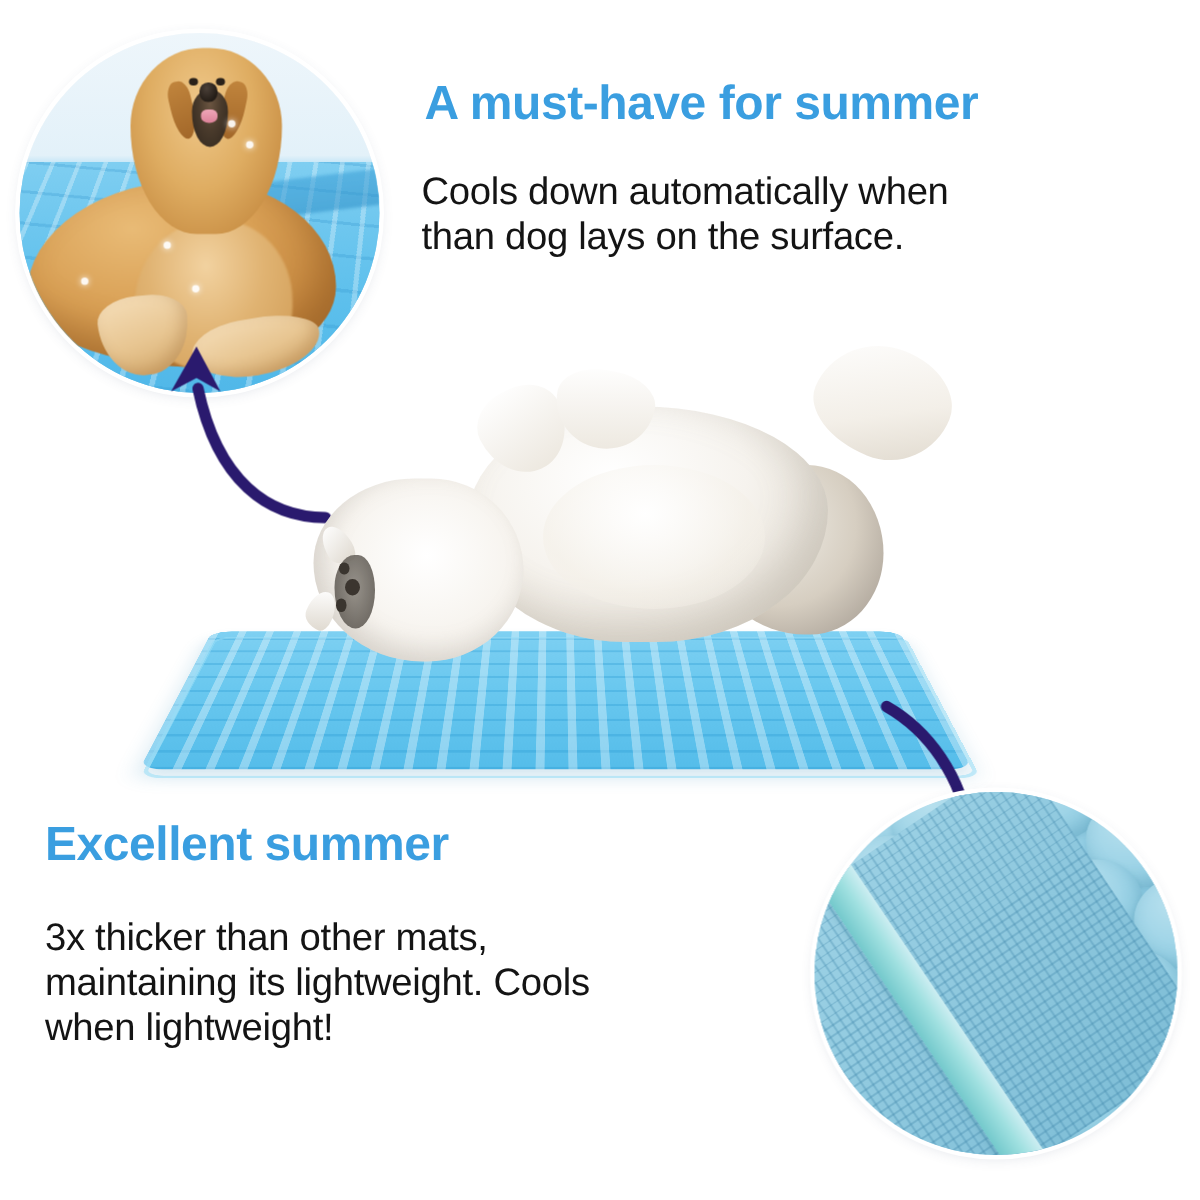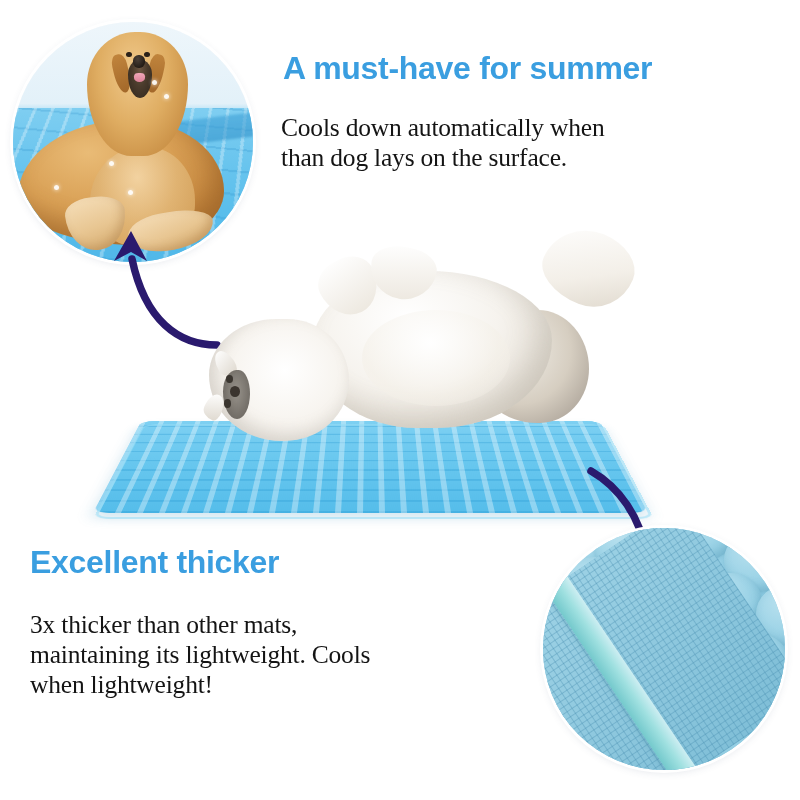--- a/index.html
+++ b/index.html
@@ -32,24 +32,24 @@
   .feature-body {
     position: absolute;
     color: #141414;
     font-size: 25.5px;
     line-height: 1.18;
     letter-spacing: -0.2px;
     font-family: "Liberation Sans", sans-serif;
   }
 
   #heading-summer { left: 283px; top: 50px; font-size: 32px; }
-  #body-summer    { left: 281px; top: 113px; width: 440px; font-family: Liberation Serif, serif; }
+  #body-summer    { left: 281px; top: 113px; width: 440px; }
 
   #heading-quality { left: 30px; top: 544px; font-size: 32px; }
-  #body-quality    { left: 30px; top: 610px; width: 450px; font-family: Liberation Serif, serif; }
+  #body-quality    { left: 30px; top: 610px; width: 450px; }
 
   
   .photo-circle {
     position: absolute;
     border-radius: 50%;
     overflow: hidden;
     box-shadow: 0 0 0 3px #ffffff, 0 2px 9px rgba(60,80,110,0.17);
   }
   #circle-golden-retriever { left: 13px;  top: 22px;  width: 240px; height: 240px; }
   #circle-fabric-detail    { left: 543px; top: 528px; width: 242px; height: 242px; }
@@ -331,21 +331,21 @@
         <div class="hk-ear-a nohit"></div>
         <div class="hk-ear-b nohit"></div>
         <div class="hk-mask nohit"></div>
         <div class="hk-eye-a nohit"></div>
         <div class="hk-eye-b nohit"></div>
         <div class="hk-nose nohit"></div>
       </div>
     </div>
   </div>
 
-  <div class="feature-heading" id="heading-quality" style="color: rgb(58, 158, 224);">Excellent thicker</div>
+  <div class="feature-heading" id="heading-quality" style="color: rgb(58, 158, 224);">Excellent summer</div>
   <div class="feature-body" id="body-quality" style="color: rgb(20, 20, 20);">
     <div>3x thicker than other mats,</div>
     <div>maintaining its lightweight. Cools</div>
     <div>when lightweight!</div>
   </div>
 
   <svg class="arrow-svg" id="arrow-to-fabric" viewBox="0 0 135 125">
     <path class="arrow-path" d="M 6 6 C 34 22, 56 52, 62 92" style="stroke: rgb(42, 26, 110);"></path>
     <path class="arrow-head" d="M 63 120 L 46 91 L 63 100 L 79 90 Z" style="fill: rgb(42, 26, 110);"></path>
   </svg>

